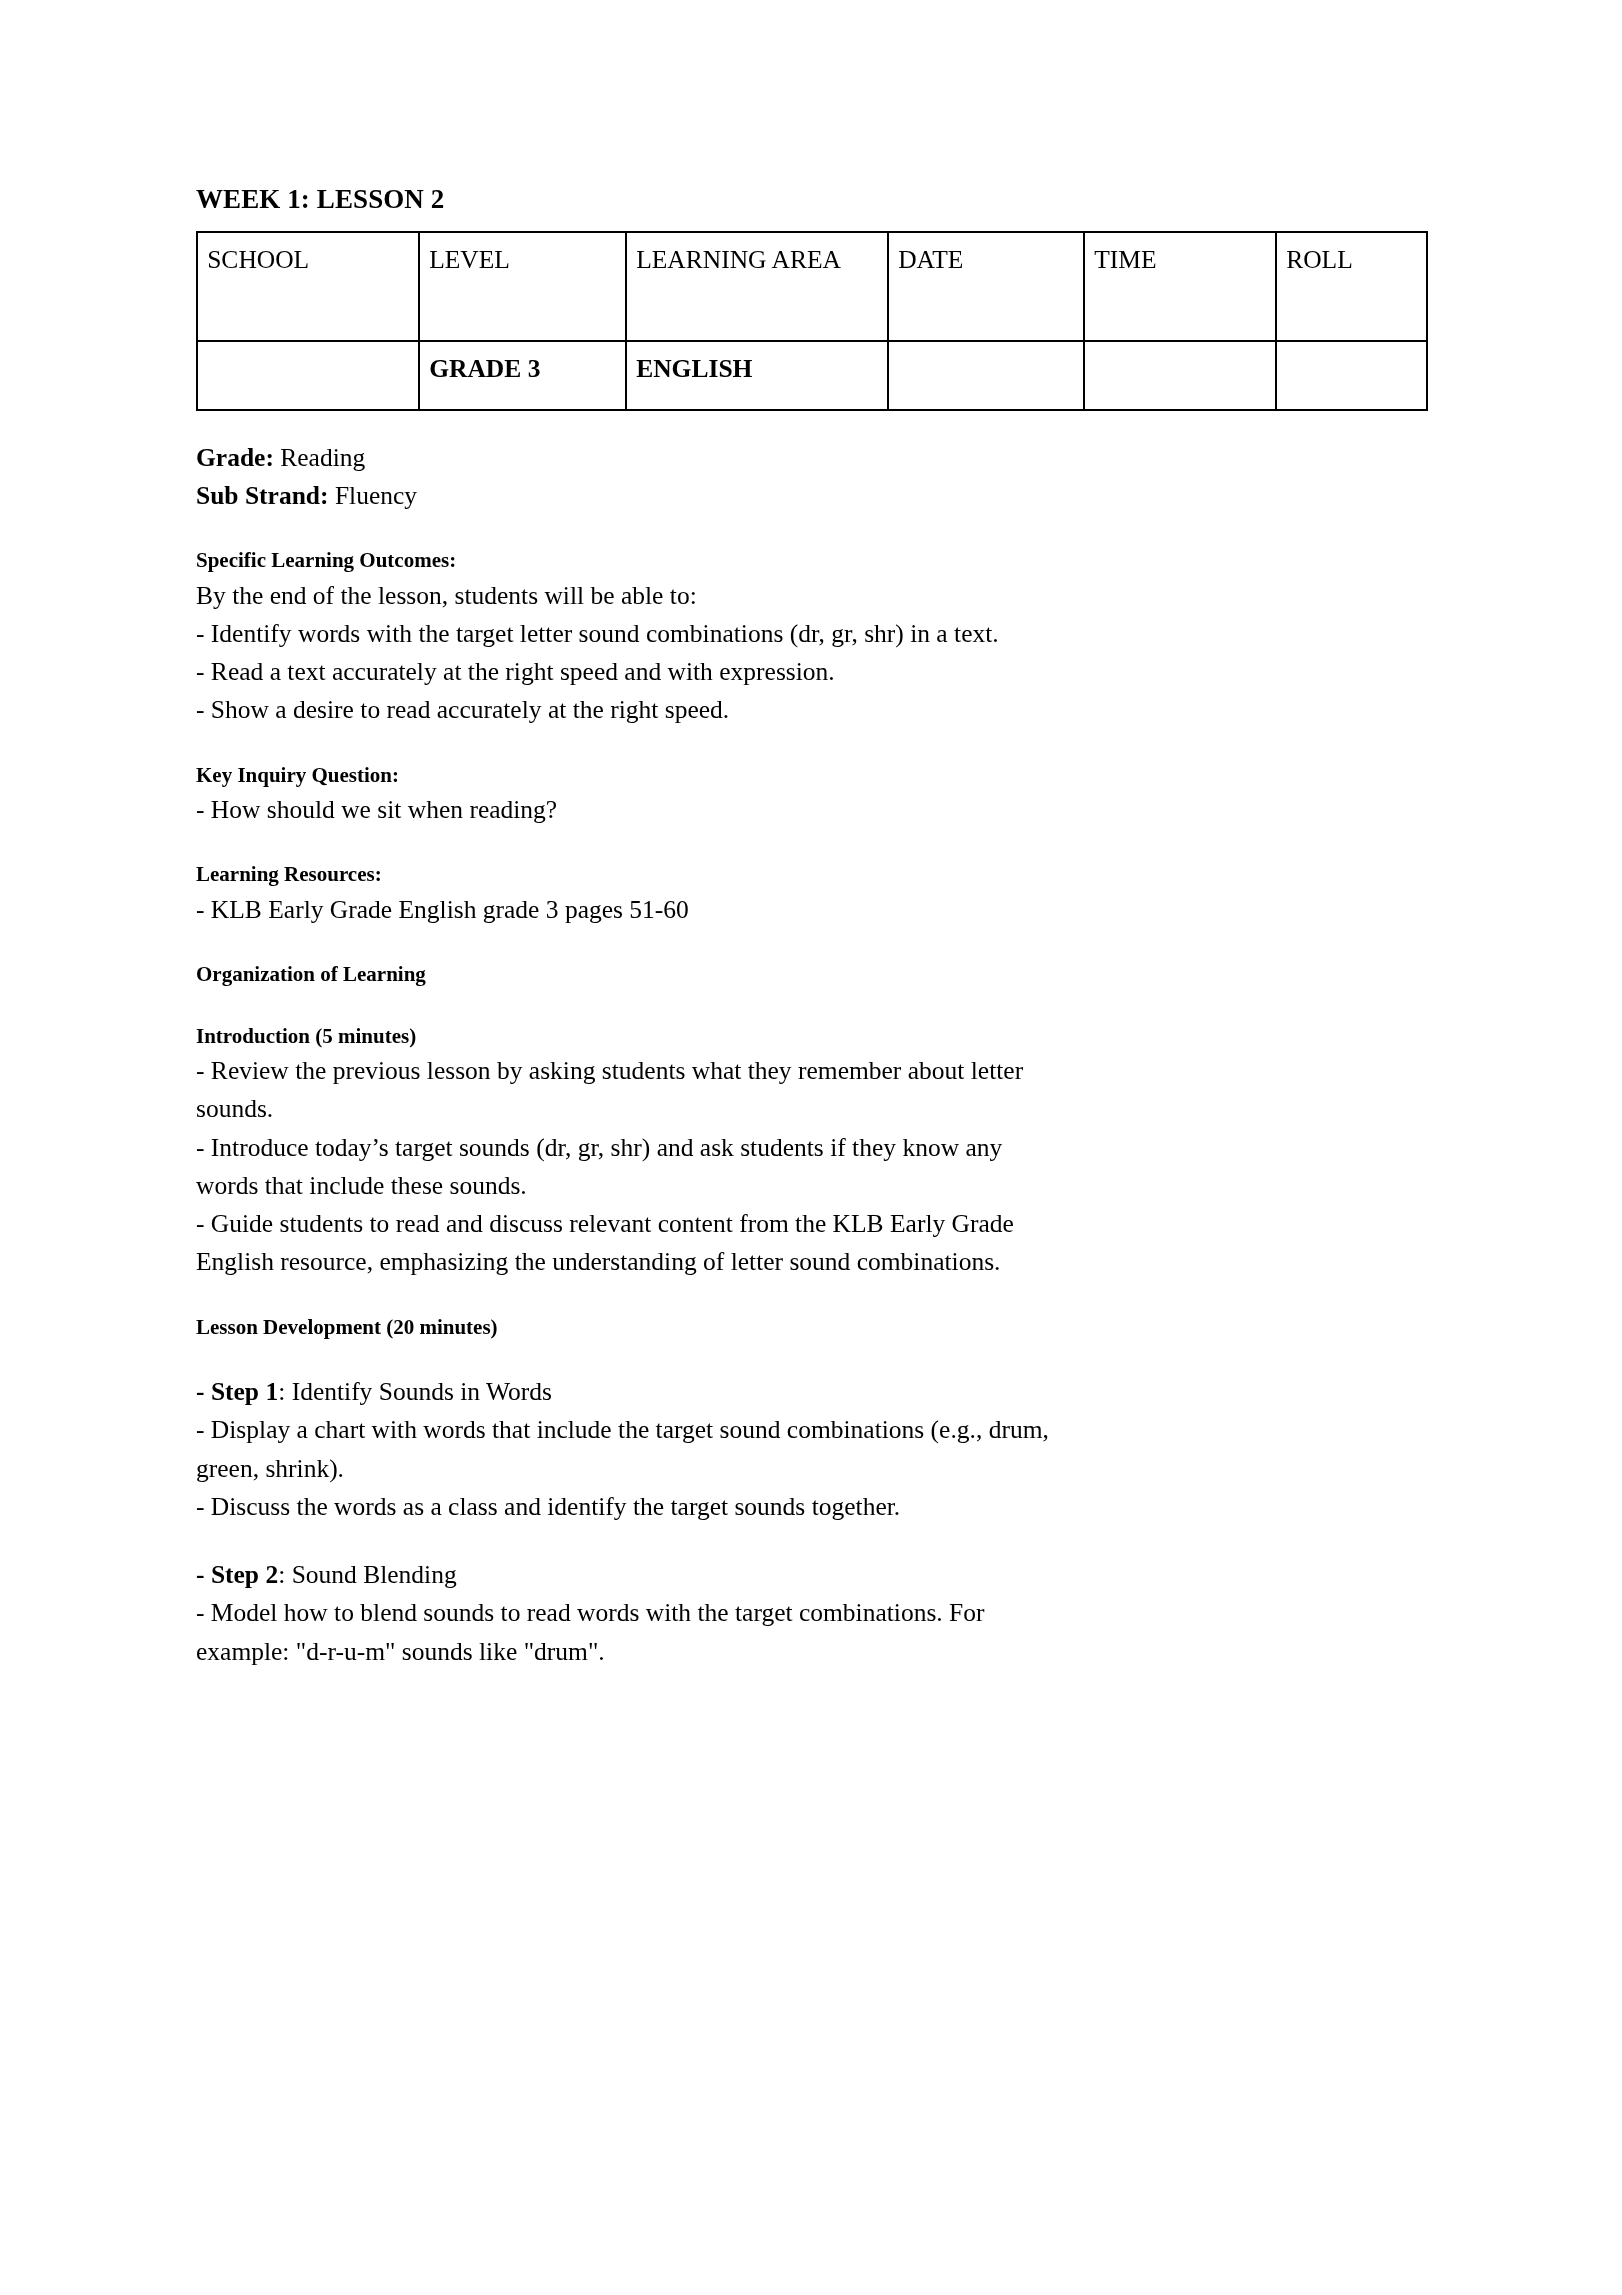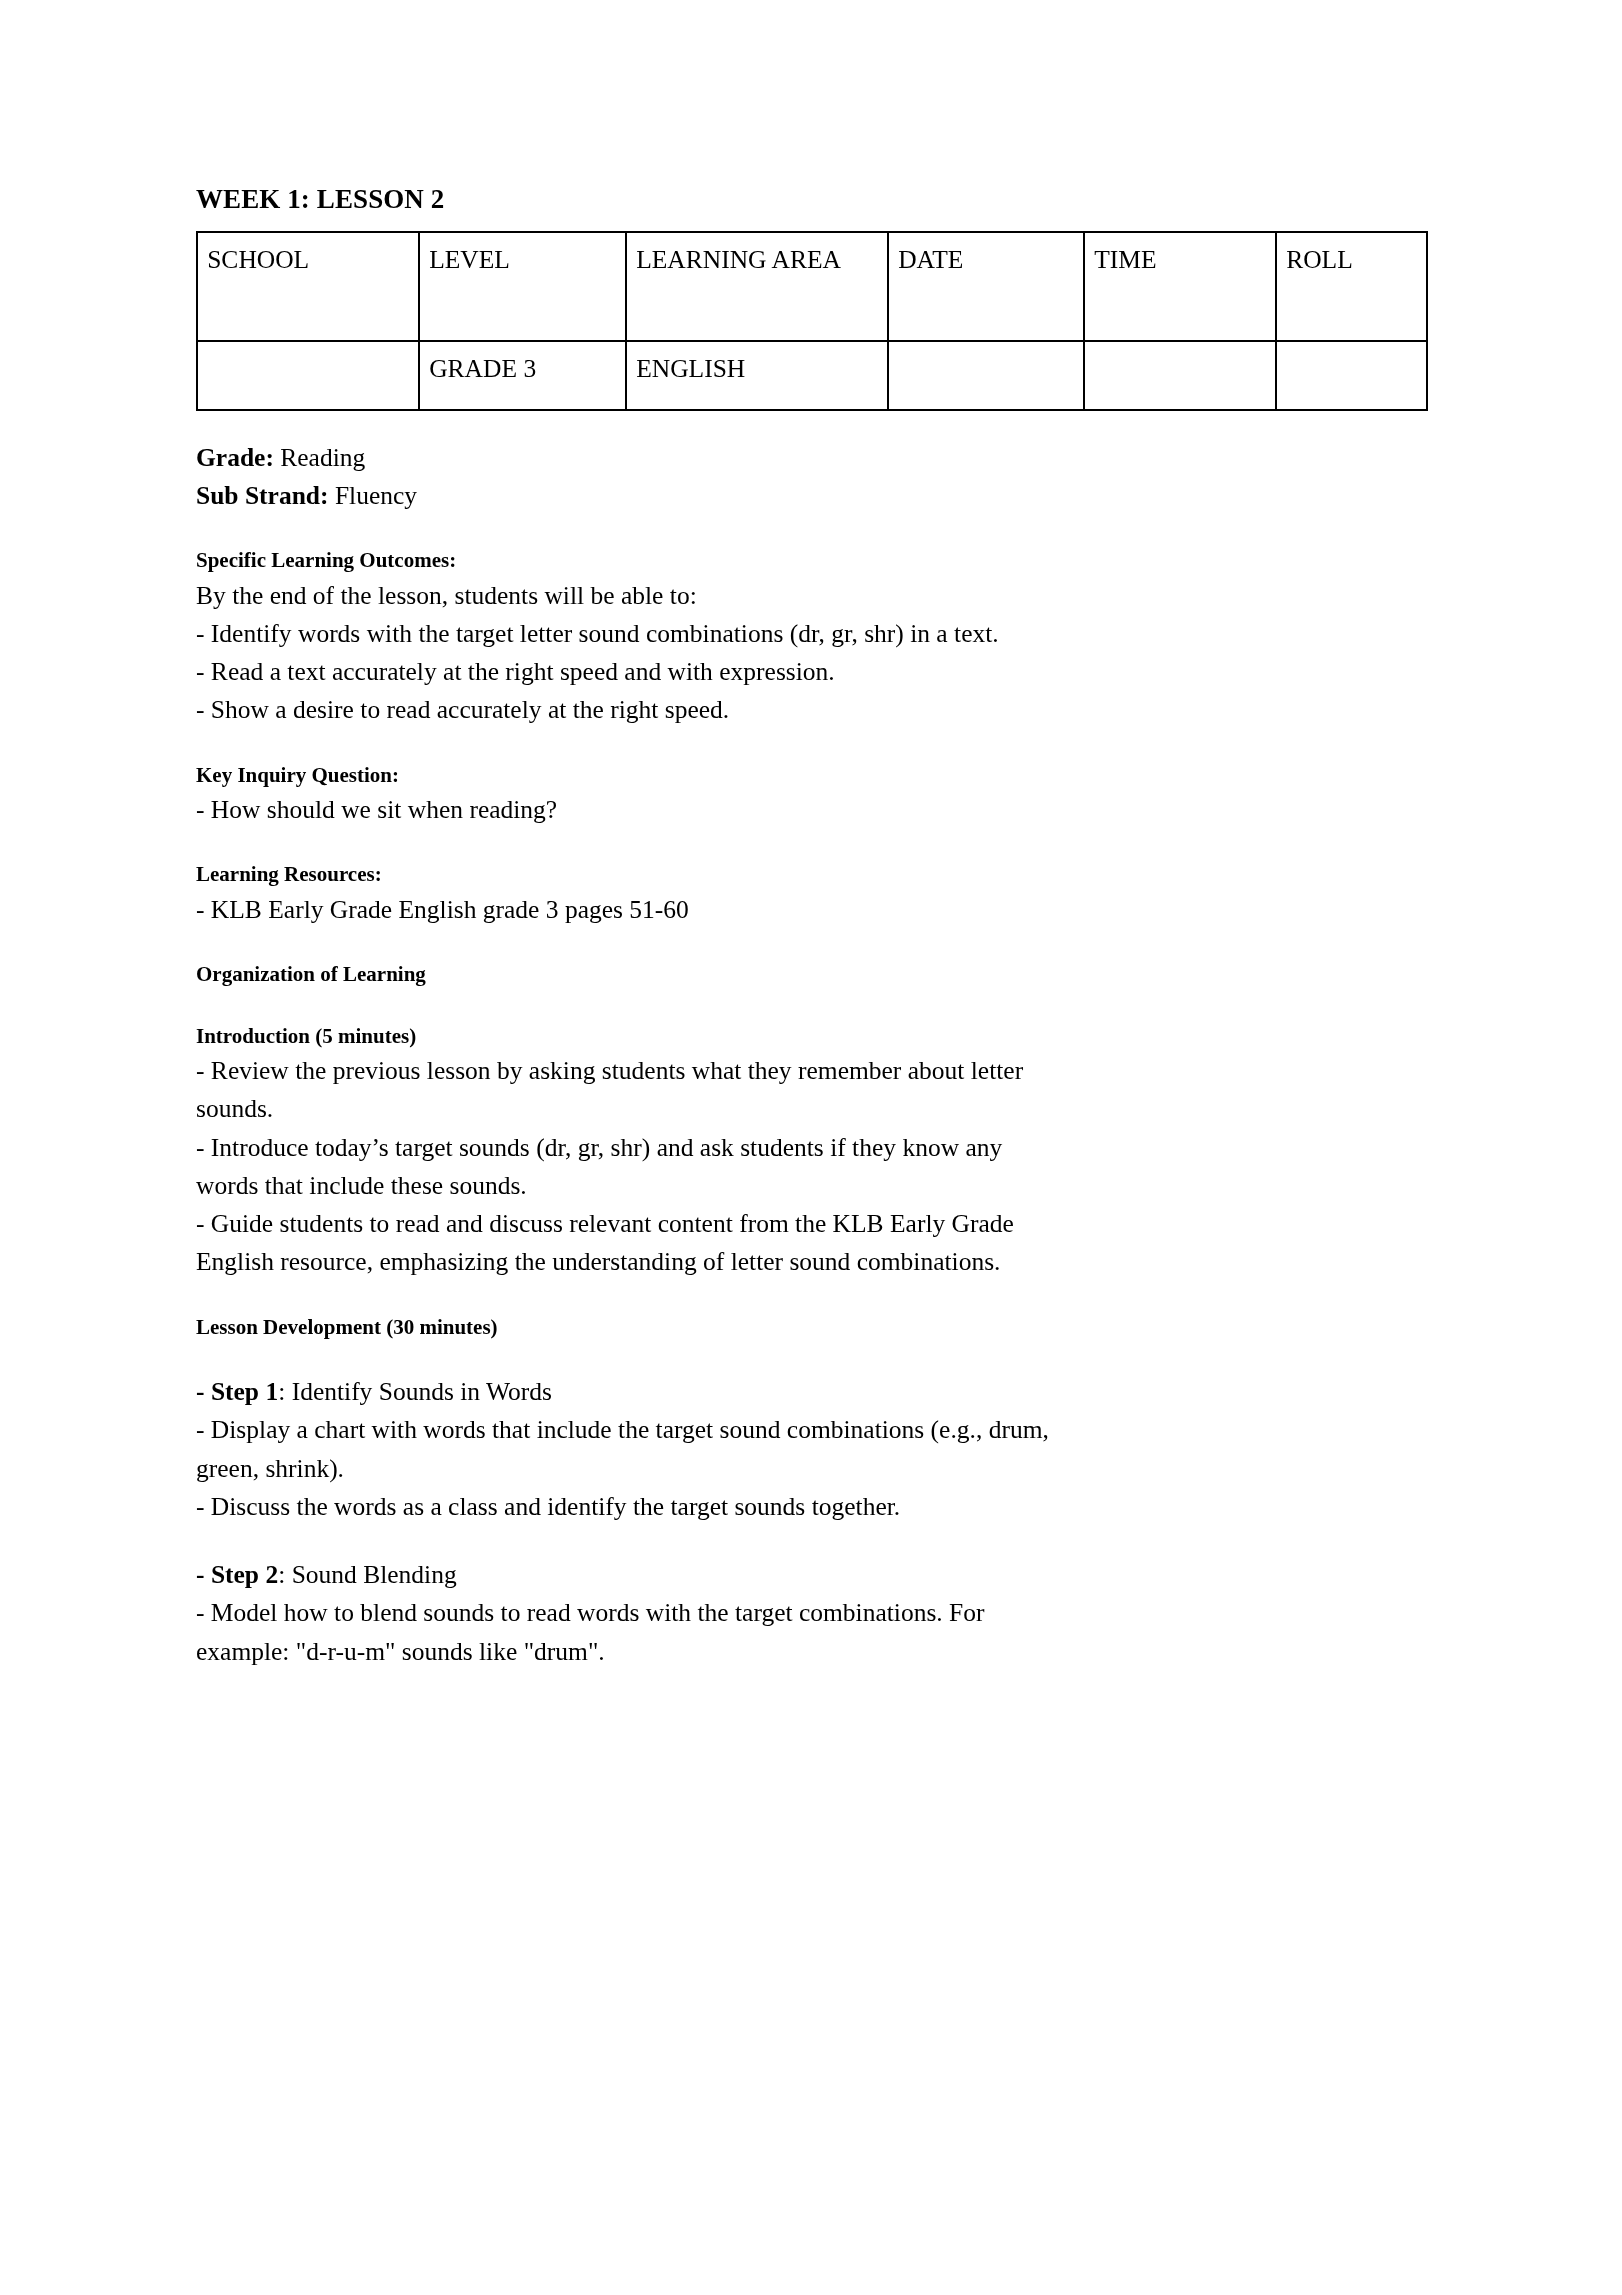--- a/index.html
+++ b/index.html
@@ -43,21 +43,21 @@
   table.info-table td {
     border: 2px solid #000000;
     vertical-align: top;
     padding: 9.2px 0 0 9.2px;
     font-size: 25.5px;
     line-height: 1.42;
     font-weight: normal;
     height: 54px;
   }
   table.info-table tr.row-head td { height: 98px; }
-  table.info-table tr.row-body td { height: 58px; }
+  table.info-table tr.row-body td { height: 58px; font-weight: bold; }
 
   col.c-school  { width: 222px; }
   col.c-level   { width: 207px; }
   col.c-area    { width: 262px; }
   col.c-date    { width: 196px; }
   col.c-time    { width: 192px; }
   col.c-roll    { width: 151px; }
 
   
   .body-block { margin-top: 27.5px; }
@@ -145,21 +145,21 @@
 
     <div class="gap-md"></div>
 
     <h2 class="section">Introduction (5 minutes)</h2>
     <p class="line">- Review the previous lesson by asking students what they remember about letter sounds.</p>
     <p class="line">- Introduce today’s target sounds (dr, gr, shr) and ask students if they know any words that include these sounds.</p>
     <p class="line">- Guide students to read and discuss relevant content from the KLB Early Grade English resource, emphasizing the understanding of letter sound combinations.</p>
 
     <div class="gap-md"></div>
 
-    <h2 class="section">Lesson Development (30 minutes)</h2>
+    <h2 class="section">Lesson Development (20 minutes)</h2>
 
     <div class="gap-md"></div>
 
     <p class="line"><span class="b">- </span><span class="b">Step 1</span><span>: Identify Sounds in Words</span></p>
     <p class="line">- Display a chart with words that include the target sound combinations (e.g., drum, green, shrink).</p>
     <p class="line">- Discuss the words as a class and identify the target sounds together.</p>
 
     <div class="gap-md"></div>
 
     <p class="line"><span class="b">- </span><span class="b">Step 2</span><span>: Sound Blending</span></p>

